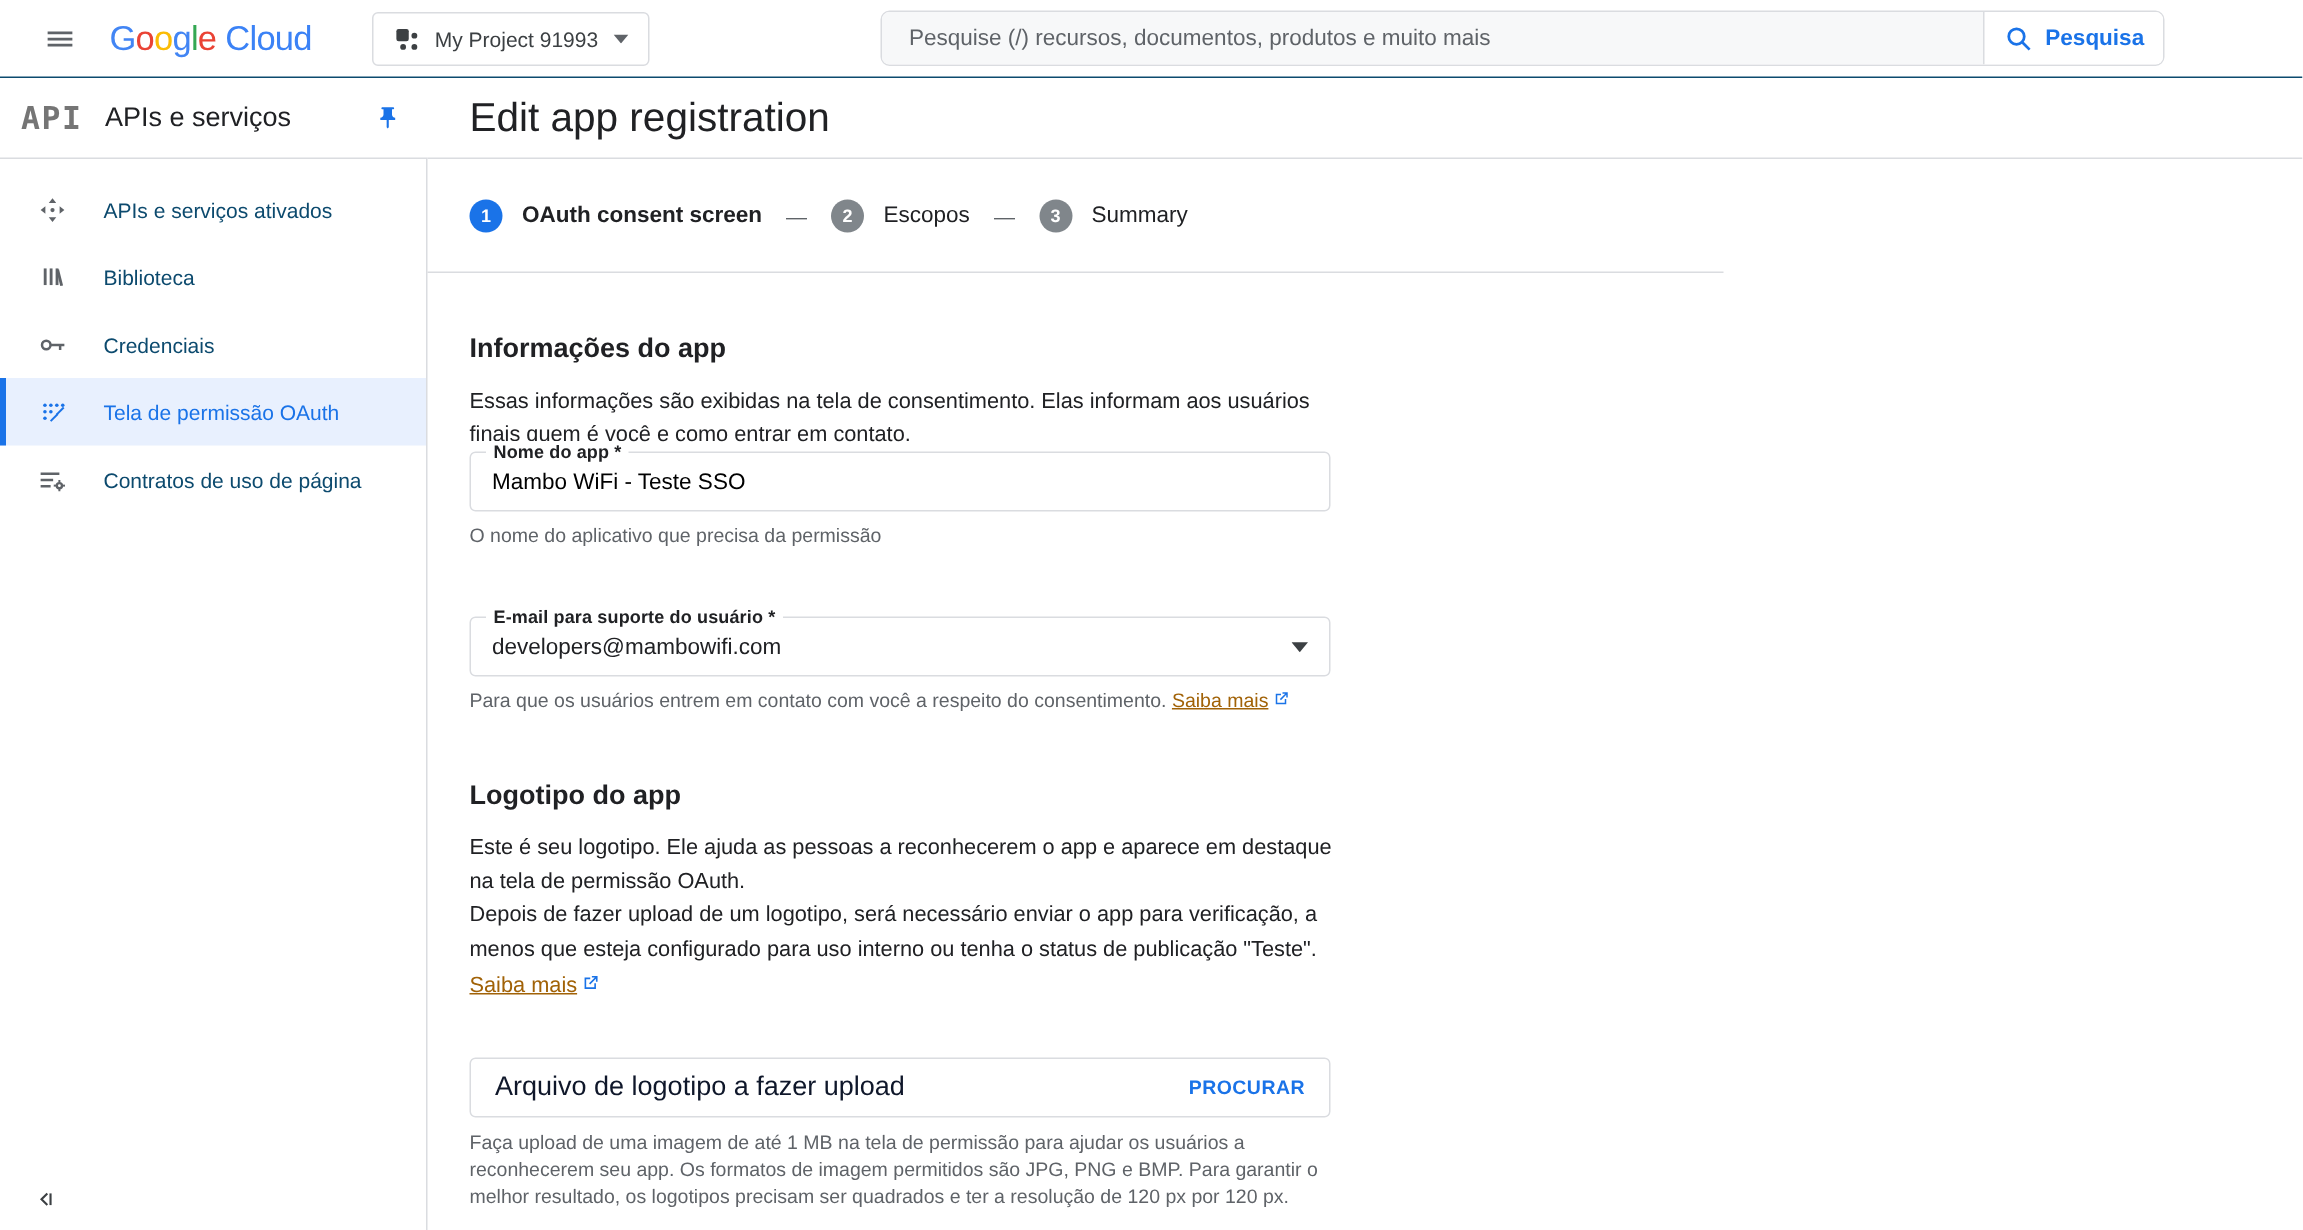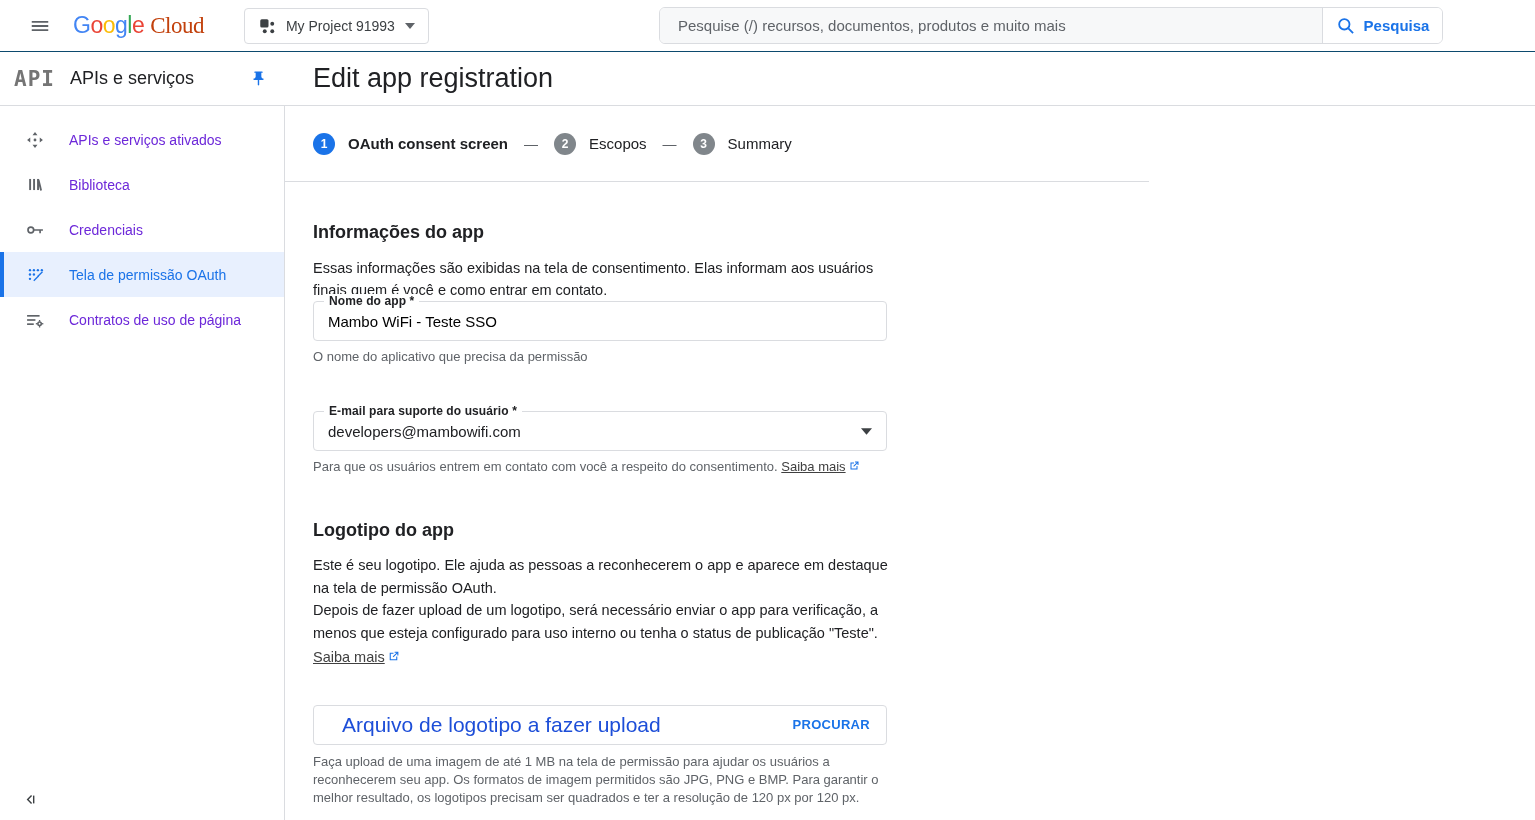--- a/index.html
+++ b/index.html
@@ -3,46 +3,46 @@
 <meta charset="utf-8">
 <style>
   * { margin:0; padding:0; box-sizing:border-box; }
   html,body { width:1535px; height:820px; overflow:hidden; background:#fff;
               font-family:"Liberation Sans", sans-serif; color:#202124; }
 
   
   .topbar { height:52px; display:flex; align-items:center; border-bottom:1px solid #0c4a6e; background:#fff; }
   .hamburger { margin-left:25px; width:30px; height:30px; display:flex; align-items:center; justify-content:center; cursor:pointer; background:none; border:none; }
   .brand { margin-left:18px; display:flex; align-items:baseline; font-size:23px; letter-spacing:-0.5px; }
-  .brand .cloud { color:#c2410c; margin-left:6px;font-family:Liberation Serif, serif; }
+  .brand .cloud { color:#3b82f6; margin-left:6px; }
   .g-blue{color:#4285f4}.g-red{color:#ea4335}.g-yellow{color:#fbbc05}.g-green{color:#34a853}
   .project-btn { margin-left:40px; height:36px; display:flex; align-items:center; gap:10px;
                  border:1px solid #dadce0; border-radius:4px; padding:0 13px; background:#fff; cursor:pointer; }
   .project-btn .label { font-size:14px; color:#3c4043; }
-  .searchbox { margin-left:auto; margin-right:92px; width:784px; height:37px; display:flex;
+  .searchbox { margin-left:auto; margin-right:92px; width:856px; height:37px; display:flex;
                border:1px solid #dadce0; border-radius:6px; overflow:hidden; }
   .searchbox input { flex:1; border:none; outline:none; background:#f7f8f9; padding:0 18px;
                      font-size:15px; font-family:inherit; color:#202124; }
   .searchbox input::placeholder { color:#5f6368; }
   .search-btn { width:120px; background:#fff; border:none; border-left:1px solid #dadce0; display:flex;
                 align-items:center; justify-content:center; gap:8px; cursor:pointer; }
   .search-btn span { color:#1a73e8; font-size:15px; font-weight:600; }
 
   
   .body-row { display:flex; height:768px; }
 
   
   .sidebar { width:285px; display:flex; flex-direction:column; }
   .sidebar-header { height:54px; display:flex; align-items:center; padding-left:14px; border-bottom:1px solid #dadce0; }
   .api-mark { font-family:"DejaVu Sans Mono", monospace; font-weight:700; font-size:21px; color:#757575; letter-spacing:1px; }
   .sidebar-title { margin-left:15px; font-size:18px; color:#202124; }
   .pin-btn { margin-left:auto; margin-right:18px; background:none; border:none; cursor:pointer; display:flex; }
   .sidebar-nav { flex:1; border-right:1px solid #dadce0; padding-top:11px; position:relative; }
   .nav-item { height:45px; display:flex; align-items:center; padding-left:25px; gap:24px; font-size:14px;
-              color:#6d28d9; cursor:pointer; }
+              color:#0c4a6e; cursor:pointer; }
   .nav-item .ic { width:20px; height:20px; display:flex; align-items:center; justify-content:center; }
   .nav-item.selected { background:#e8f0fe; color:#1a73e8; border-left:4px solid #1a73e8; padding-left:21px; }
   .collapse-btn { position:absolute; bottom:12px; left:22px; background:none; border:none; cursor:pointer; display:flex; }
 
   
   .main { flex:1; }
   .main-header { height:54px; display:flex; align-items:center; padding-left:28px; border-bottom:1px solid #dadce0; }
   .page-title { font-size:27px; font-weight:400; color:#202124; }
   .stepper-wrap { width:864px; border-bottom:1px solid #dadce0; }
   .stepper { height:75px; display:flex; align-items:center; padding-left:28px; gap:13px; }
@@ -63,30 +63,30 @@
         display:flex; align-items:center; background:#fff; }
   .tf-label { position:absolute; top:-8px; left:10px; background:#fff; padding:0 5px; font-size:12px;
               font-weight:700; color:#202124; letter-spacing:0.1px; }
   .tf input { border:none; outline:none; width:100%; height:100%; padding:0 14px; font-size:15px;
               font-family:inherit; color:#000000; background:transparent; }
   .tf .value { padding:0 14px; font-size:15px; color:#202124; flex:1; }
   .tf .caret { margin-right:14px; display:flex; }
   .tf-helper { margin-top:7px; width:574px; font-size:13px; line-height:17px; color:#5f6368; }
   .mt-field1 { }
   .mt-field2 { margin-top:46px; }
-  .link { color:#404040; text-decoration:underline; cursor:pointer; }
+  .link { color:#a16207; text-decoration:underline; cursor:pointer; }
   .ext-ic { display:inline-block; vertical-align:-1px; margin-left:2px; }
 
   .logo-heading { margin-top:44px; }
   .logo-desc { margin-top:13px; width:578px; font-size:14.5px; line-height:22.5px; color:#202124; }
   .learn-more-line { margin-top:2px; font-size:14.5px; line-height:22.5px; }
 
   .upload { margin-top:35px; width:574px; height:40px; border:1px solid #dadce0; border-radius:4px;
             display:flex; align-items:center; justify-content:space-between; padding:0 16px; cursor:pointer; }
-  .upload .ph { font-size:21px; color:#1d4ed8;margin-left:12px; }
+  .upload .ph { font-size:18px; color:#0f172a; }
   .upload .browse { font-size:13px; font-weight:700; color:#1a73e8; letter-spacing:0.3px; background:none; border:none; cursor:pointer; }
   .upload-helper { margin-top:8px; width:566px; font-size:13px; line-height:18px; color:#5f6368; }
 </style>
 </head>
 <body>
 
 <header class="topbar">
   <button class="hamburger">
     <span style="display:flex">
       <svg width="22" height="22" viewBox="0 0 24 24">

